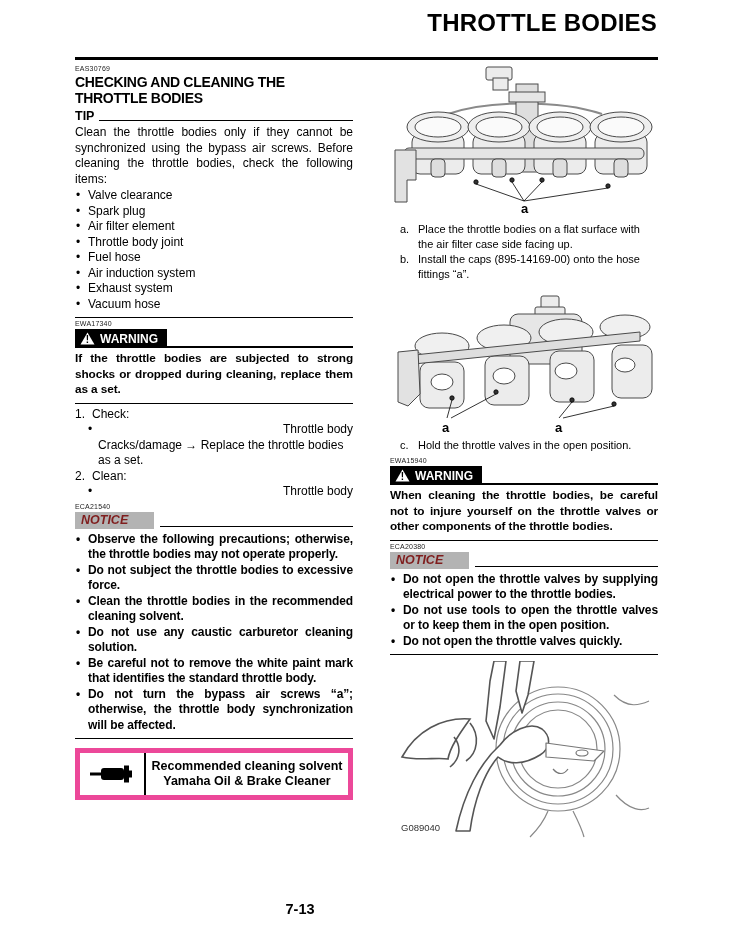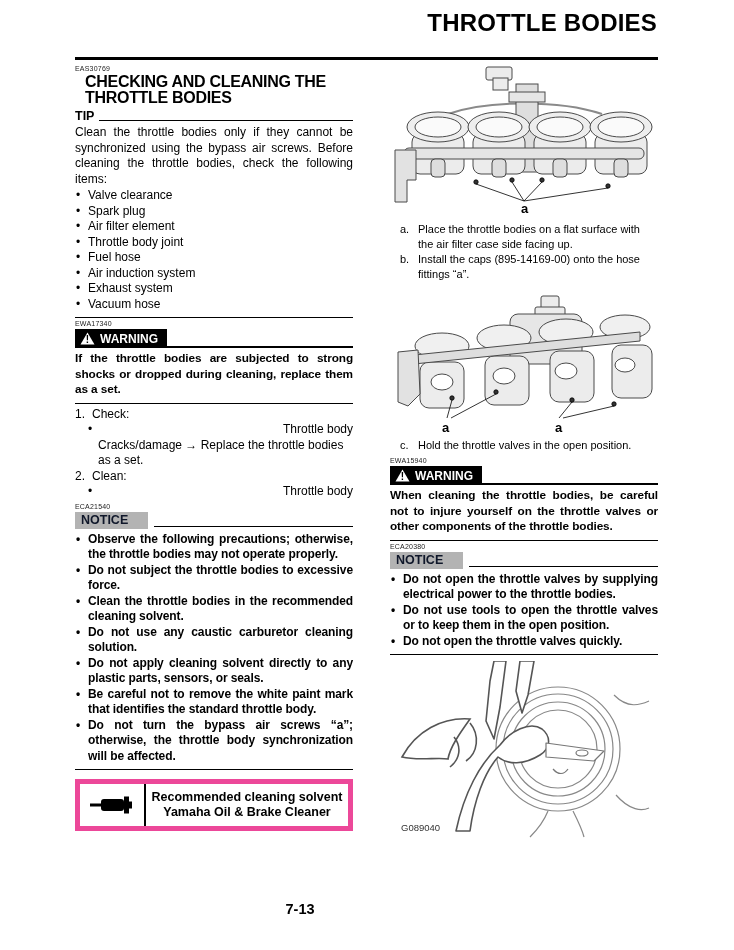--- a/index.html
+++ b/index.html
@@ -9,21 +9,21 @@
   }
   .header-title {
     position:absolute; top:9px; right:77px;
     font-size:24px; font-weight:bold; letter-spacing:0.2px;
   }
   .top-rule { position:absolute; top:57px; left:75px; width:583px; height:3px; background:#000; }
   .col-left  { position:absolute; left:75px;  top:64px; width:278px; }
   .col-right { position:absolute; left:390px; top:64px; width:268px; }
 
   .code { font-size:7px; line-height:9px; color:#222; letter-spacing:0.2px; }
-  .section-title { font-size:16px; font-weight:bold; line-height:16px; letter-spacing:-0.3px; margin:1px 10px 3px; }
+  .section-title { font-size:14px; font-weight:bold; line-height:16px; letter-spacing:-0.3px; margin:1px 0 3px; }
 
   .rule-row { display:flex; align-items:flex-end; margin-top:3px; }
   .tip-label { font-weight:bold; font-size:12.5px; line-height:14px; }
   .rule-fill { flex:1; border-bottom:1.6px solid #000; margin:0 0 2px 5px; }
 
   .body-text { font-size:12px; line-height:15.5px; text-align:justify; margin-top:2px; }
 
   ul.dot-list { list-style:none; margin:1px 0 0 0; padding:0; font-size:12px; line-height:15.5px; }
   ul.dot-list li { position:relative; padding-left:13px; }
   ul.dot-list li::before { content:"\2022"; position:absolute; left:1px; }
@@ -33,22 +33,22 @@
 
   .warn-row { display:flex; align-items:flex-end; margin-top:1px; }
   .warn-badge {
     background:#000; color:#fff; font-weight:bold; font-size:12px;
     display:inline-flex; align-items:center; gap:5px; padding:2px 9px 2px 5px; height:15px;
   }
   .badge-rule { flex:1; border-bottom:2px solid #000; margin-bottom:0; }
   .warn-text { font-size:11.8px; font-weight:bold; line-height:15.5px; text-align:justify; letter-spacing:-0.1px; margin-top:3px; }
 
   .notice-badge {
-    background:#b3b3b3; color:#0f172a; font-weight:bold; font-size:12.5px;
-    display:inline-block; padding:1px 20px 2px 6px; line-height:14px;
+    background:#b3b3b3; color:#7f1d1d; font-weight:bold; font-size:12.5px;
+    display:inline-block; padding:1px 26px 2px 6px; line-height:14px;font-style:italic;
   }
   .notice-row { display:flex; align-items:flex-end; margin-top:1px; }
   .notice-rule { flex:1; border-bottom:1.6px solid #000; margin:0 0 2px 6px; }
 
   .steps { font-size:12px; line-height:15.5px; margin-top:3px; }
   .step-line { display:flex; }
   .step-num { width:17px; flex:none; }
   .step-bullet { margin-left:12px; position:relative; padding-left:11px;text-align:right; }
   .step-bullet::before { content:"\2022"; position:absolute; left:1px; }
   .step-detail { margin-left:23px; text-align:left; }
@@ -134,21 +134,20 @@
     <div class="notice-row">
       <span class="notice-badge">NOTICE</span>
       <span class="notice-rule"></span>
     </div>
 
     <ul class="dot-list bold-list" style="margin-top:3px;">
       <li>Observe the following precautions; otherwise, the throttle bodies may not operate properly.</li>
       <li>Do not subject the throttle bodies to excessive force.</li>
       <li>Clean the throttle bodies in the recommended cleaning solvent.</li>
       <li>Do not use any caustic carburetor cleaning solution.</li>
-      <li>Do not apply cleaning solvent directly to any plastic parts, sensors, or seals.</li>
       <li>Be careful not to remove the white paint mark that identifies the standard throttle body.</li>
       <li>Do not turn the bypass air screws “a”; otherwise, the throttle body synchronization will be affected.</li>
     </ul>
 
     <hr class="sec">
 
     <div class="solvent-box">
       <div class="solvent-icon-cell">
         <svg width="46" height="26" viewBox="0 0 46 26">
           <rect x="1" y="11.5" width="12" height="3" fill="#000"></rect>

